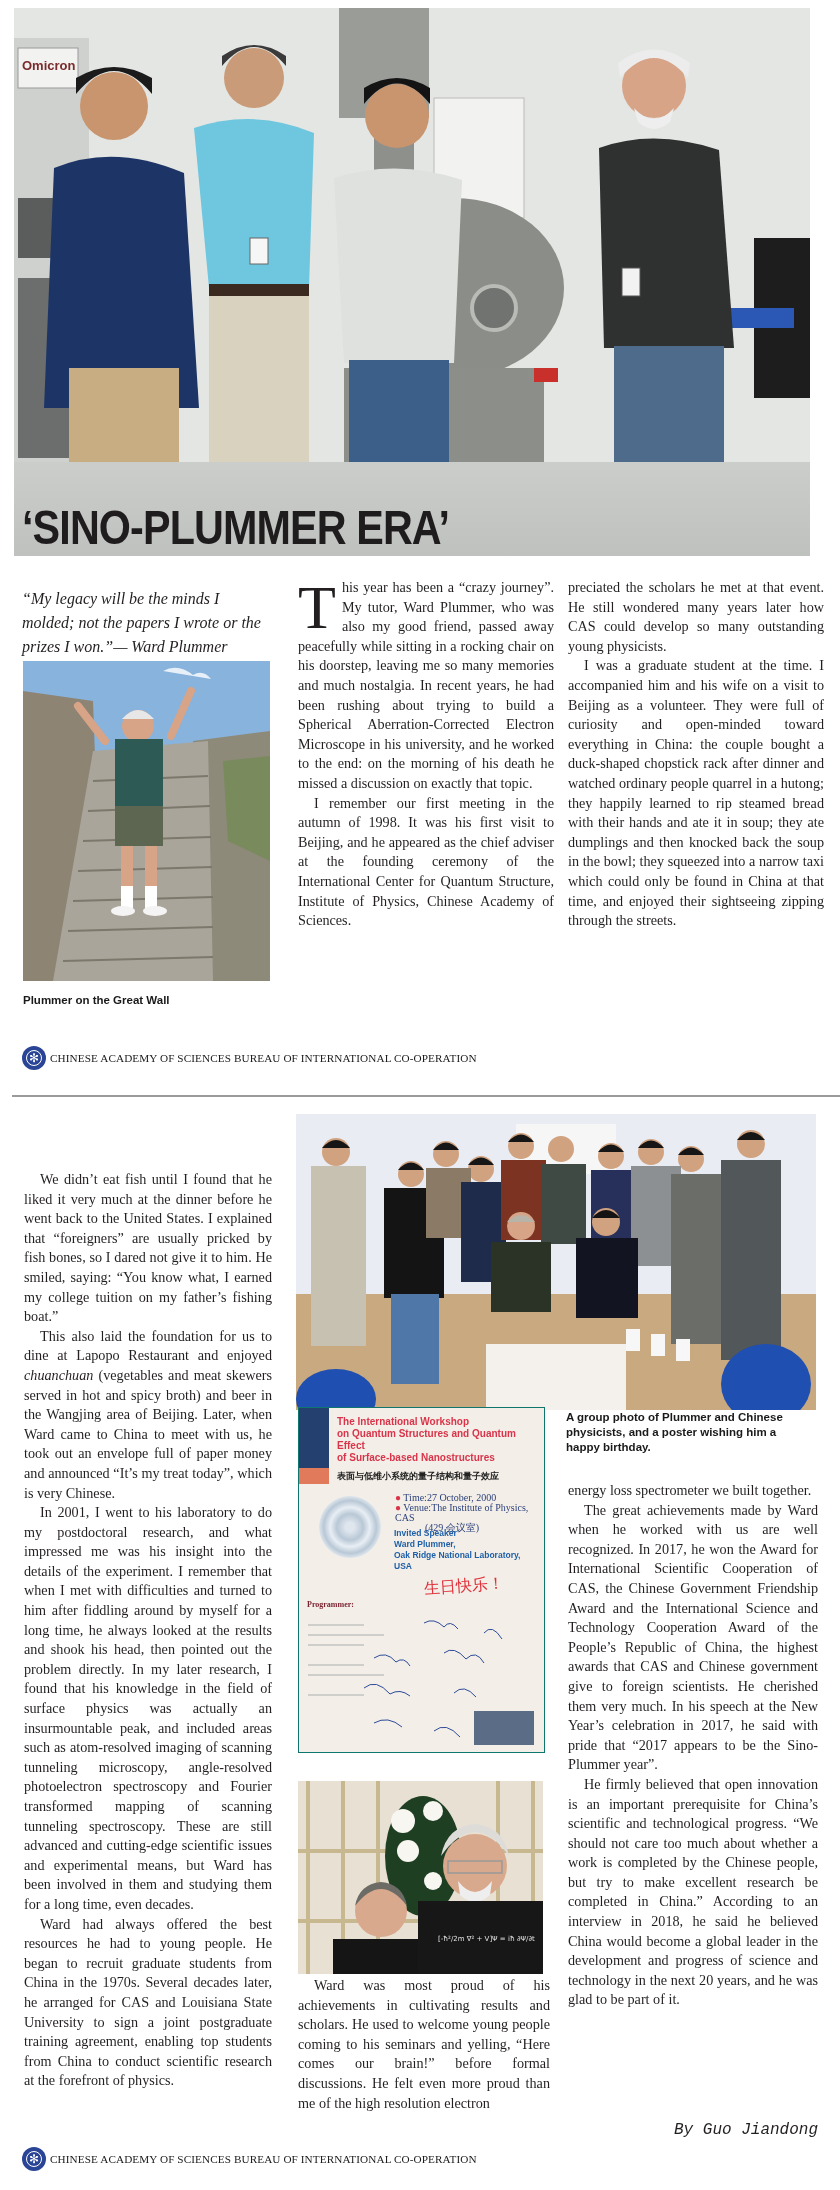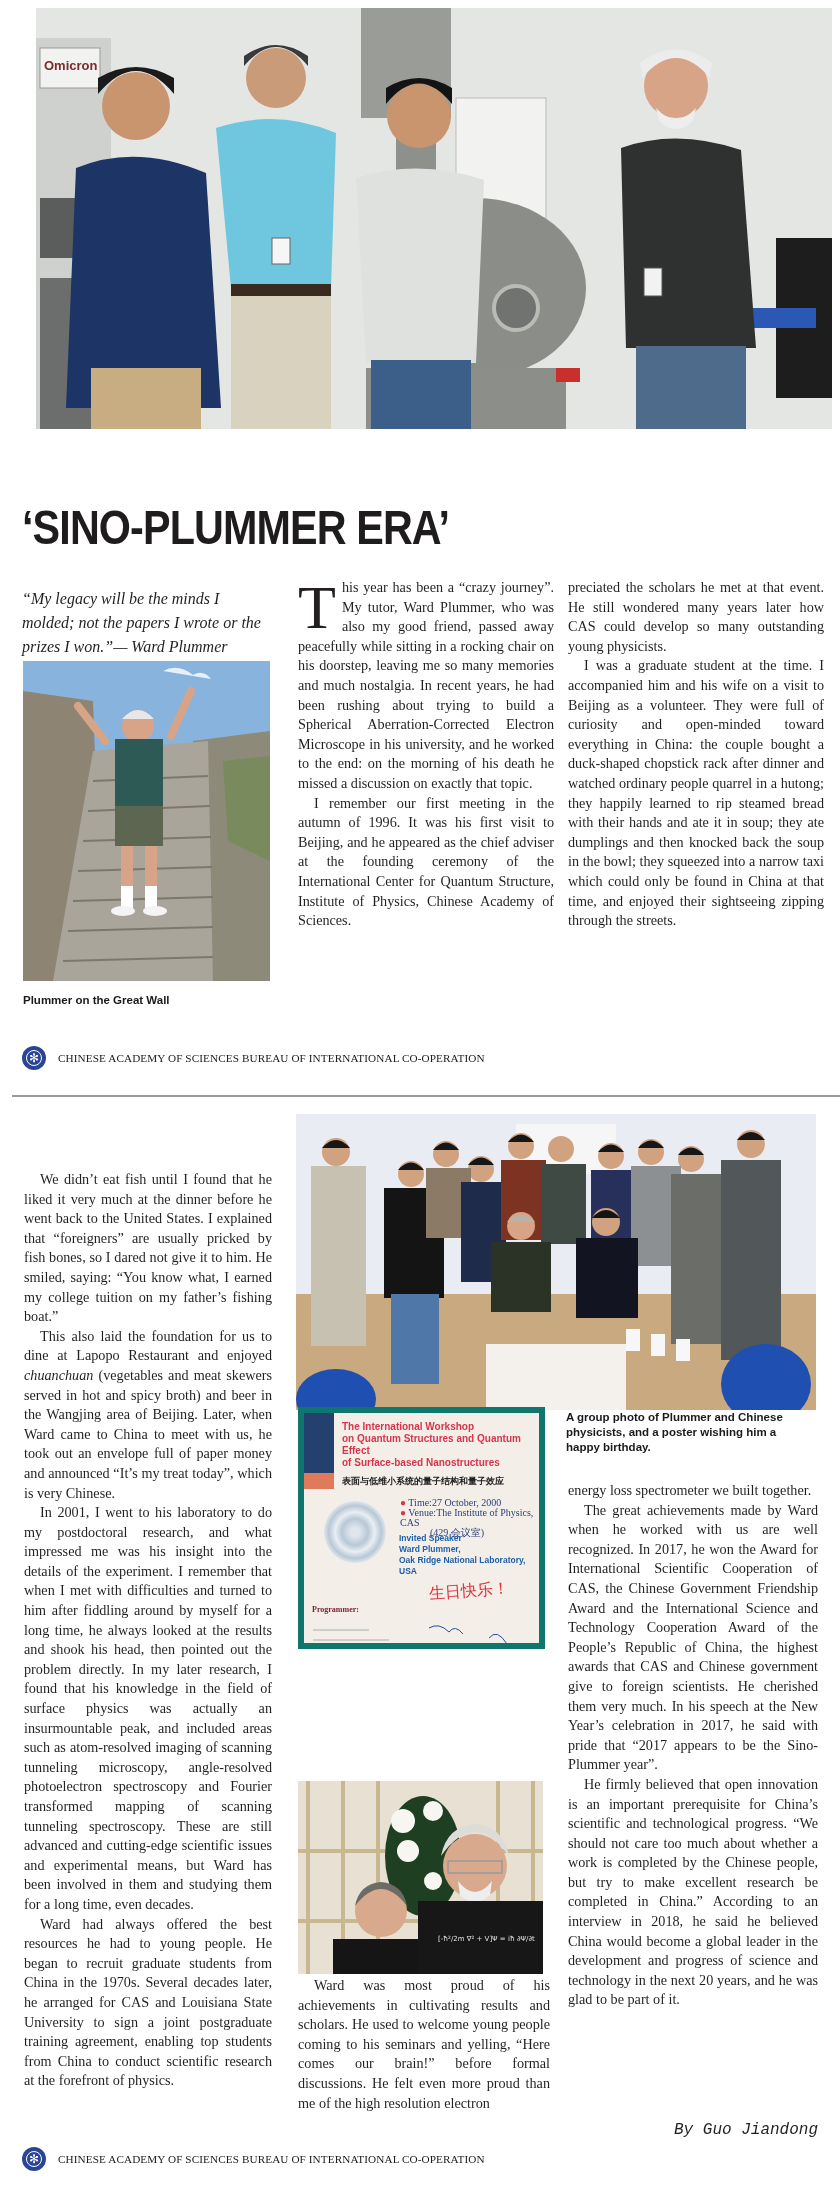--- a/index.html
+++ b/index.html
@@ -6,32 +6,32 @@
   body { width:840px; height:2190px; position:relative; overflow:hidden; font-family:"Liberation Serif", serif; color:#231f20; }
   .abs { position:absolute; }
   .photo { position:absolute; overflow:hidden; }
   .body-text { font-family:"Liberation Serif", serif; font-size:14.2px; line-height:19.6px; text-align:justify; hyphens:manual; color:#231f20; }
   .body-text p { margin:0; text-indent:16px; }
   .body-text p.noindent { text-indent:0; }
   .dropcap { float:left; font-size:62px; line-height:50px; margin:4px 6px 0 0; font-family:"Liberation Serif", serif; color:#231f20; }
   .headline { font-family:"Liberation Sans", sans-serif; font-weight:700; font-size:48px; letter-spacing:-1px; color:#1f1c1d; transform:scaleX(0.86); transform-origin:left top; }
   .pullquote { font-family:"Liberation Serif", serif; font-style:italic; font-size:16px; line-height:24px; color:#231f20;margin-top:8px; }
   .caption { font-family:"Liberation Sans", sans-serif; font-weight:700; font-size:11.5px; line-height:15px; color:#1a1a1a; }
-  .footer { display:flex; align-items:center; gap:12px; }
+  .footer { display:flex; align-items:center; gap:4px; }
   .footer-text { font-family:"Liberation Serif", serif; font-size:11.2px; letter-spacing:0.1px; color:#1a1a1a; }
   .cas-logo { width:24px; height:24px; border-radius:50%; background:#2a4596; position:relative; }
   .cas-logo::before { content:""; position:absolute; left:4px; top:4px; width:16px; height:16px; border-radius:50%; border:1.5px solid #fff; box-sizing:border-box; }
   .cas-logo::after { content:"✻"; position:absolute; left:0; top:0; width:24px; height:24px; line-height:24px; text-align:center; font-size:12px; color:#fff; }
   .divider { position:absolute; left:12px; width:828px; height:2px; background:#9a9a9a; }
   .byline { font-family:Liberation Mono, monospace; font-style:italic; font-size:16px; text-align:right;margin-top:34px; }
 </style>
 </head>
 <body>
 
-<div class="photo" style="left:36px; top:8px; width:796px; height:421px; background:linear-gradient(180deg,#e6e8e6 0%,#dcdedc 60%,#bfc1bf 100%);">
+<div class="photo" style="left:14px; top:8px; width:796px; height:548px; background:linear-gradient(180deg,#e6e8e6 0%,#dcdedc 60%,#bfc1bf 100%);">
   <svg width="796" height="454" viewBox="0 0 796 454">
 
     <rect x="0" y="0" width="796" height="454" fill="#e4e6e3"></rect>
     <rect x="0" y="30" width="75" height="424" fill="#cfd1ce"></rect>
     <rect x="4" y="40" width="60" height="40" fill="#f2f2f0" stroke="#999" stroke-width="1"></rect>
     <text x="8" y="62" font-family="Liberation Sans, sans-serif" font-size="13" font-weight="700" fill="#7a2b2b">Omicron</text>
     <rect x="4" y="190" width="60" height="60" fill="#5a5d5b"></rect>
     <rect x="4" y="270" width="60" height="180" fill="#6b6e6c"></rect>
     <rect x="420" y="90" width="90" height="120" fill="#f2f2f0" stroke="#bbb"></rect>
 
@@ -105,21 +105,21 @@
     <rect x="122" y="225" width="12" height="22" fill="#fff"></rect>
     <ellipse cx="100" cy="250" rx="12" ry="5" fill="#f4f4f4"></ellipse>
     <ellipse cx="132" cy="250" rx="12" ry="5" fill="#f4f4f4"></ellipse>
   </svg>
 </div>
 
 <div class="abs caption" style="left:23px; top:993px;">Plummer on the Great Wall</div>
 
 <div class="abs body-text" style="left:298px; top:578px; width:256px;">
   <p class="noindent"><span class="dropcap">T</span><span>his year has been a “crazy journey”. My tutor, Ward Plummer, who was also my good friend, passed away peacefully while sitting in a rocking chair on his doorstep, leaving me so many memories and much nostalgia. In recent years, he had been rushing about trying to build a Spherical Aberration-Corrected Electron Microscope in his university, and he worked to the end: on the morning of his death he missed a discussion on exactly that topic.</span></p>
-  <p>I remember our first meeting in the autumn of 1996. It was his first visit to Beijing, and he appeared as the chief adviser at the founding ceremony of the International Center for Quantum Structure, Institute of Physics, Chinese Academy of Sciences.</p>
+  <p>I remember our first meeting in the autumn of 1998. It was his first visit to Beijing, and he appeared as the chief adviser at the founding ceremony of the International Center for Quantum Structure, Institute of Physics, Chinese Academy of Sciences.</p>
 </div>
 
 <div class="abs body-text" style="left:568px; top:578px; width:256px;">
   <p class="noindent">preciated the scholars he met at that event. He still wondered many years later how CAS could develop so many outstanding young physicists.</p>
   <p>I was a graduate student at the time. I accompanied him and his wife on a visit to Beijing as a volunteer. They were full of curiosity and open-minded toward everything in China: the couple bought a duck-shaped chopstick rack after dinner and watched ordinary people quarrel in a hutong; they happily learned to rip steamed bread with their hands and ate it in soup; they ate dumplings and then knocked back the soup in the bowl; they squeezed into a narrow taxi which could only be found in China at that time, and enjoyed their sightseeing zipping through the streets.</p>
 </div>
 
 <div class="abs footer" style="left:22px; top:1046px;">
   <div class="cas-logo"></div>
   <div class="footer-text">CHINESE ACADEMY OF SCIENCES BUREAU OF INTERNATIONAL CO-OPERATION</div>
@@ -187,21 +187,21 @@
     <ellipse cx="470" cy="270" rx="45" ry="40" fill="#1f4fb0"></ellipse>
     <rect x="190" y="230" width="140" height="66" fill="#f4f1ec"></rect>
     <rect x="330" y="215" width="14" height="22" fill="#f7f7f7"></rect>
       <rect x="355" y="220" width="14" height="22" fill="#f7f7f7"></rect>
       <rect x="380" y="225" width="14" height="22" fill="#f7f7f7"></rect>
   </svg>
 </div>
 
 <div class="abs caption" style="left:566px; top:1410px; width:240px;">A group photo of Plummer and Chinese physicists, and a poster wishing him a happy birthday.</div>
 
-<div class="photo" style="left:298px; top:1407px; width:247px; height:242px; background:#f3efe8; border:6px solid #0f766e; box-sizing:border-box;padding-left:36px;">
+<div class="photo" style="left:298px; top:1407px; width:247px; height:346px; background:#f3efe8; border:1px solid #0f766e; box-sizing:border-box;padding-left:36px;">
   <div class="abs" style="left:0; top:0; width:30px; height:60px; background:#24406e;"></div>
   <div class="abs" style="left:0; top:60px; width:30px; height:16px; background:#e07a5a;"></div>
   <div class="abs" style="left:38px; top:8px; width:205px; font-family:'Liberation Sans',sans-serif; font-weight:700; font-size:10px; line-height:12px; color:#d9344a;">
     <div>The International Workshop</div>
     <div>on Quantum Structures and Quantum Effect</div>
     <div>of Surface-based Nanostructures</div>
   </div>
   <div class="abs" style="left:38px; top:62px; font-family:'DejaVu Sans',sans-serif; font-size:9px; font-weight:700; color:#222; white-space:nowrap;">表面与低维小系统的量子结构和量子效应</div>
   <div class="abs" style="left:20px; top:88px; width:62px; height:62px; border-radius:50%; background:radial-gradient(circle,#dfe6ee 10%,#b9c8d6 30%,#e8eef4 45%,#b9c8d6 60%,#eef2f6 75%);"></div>
   <div class="abs" style="left:96px; top:85px; width:150px; font-family:'Liberation Serif',serif; font-size:10px; line-height:10px; color:#2a3f7a;">

